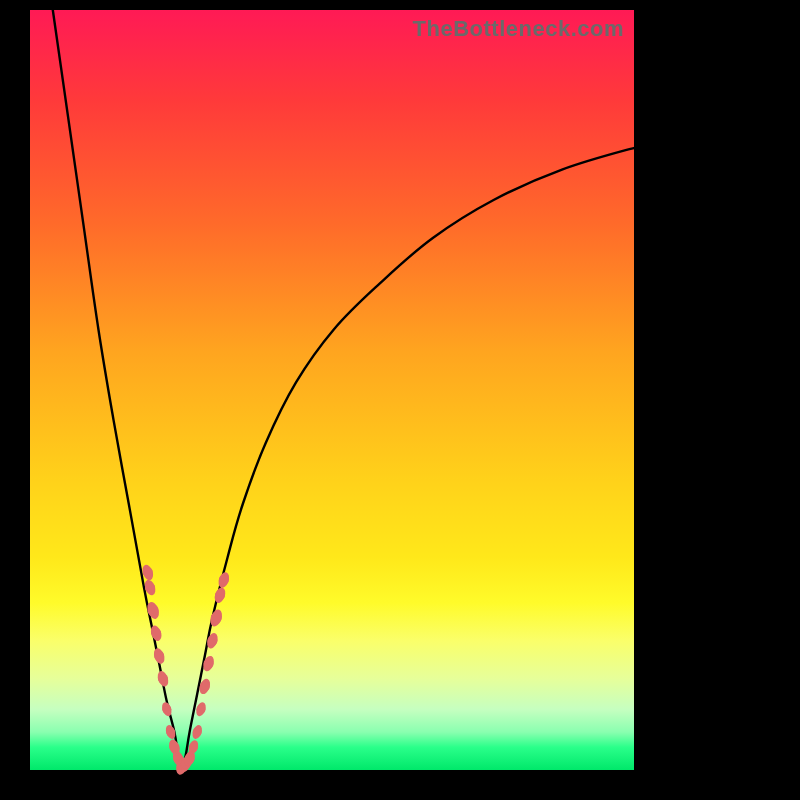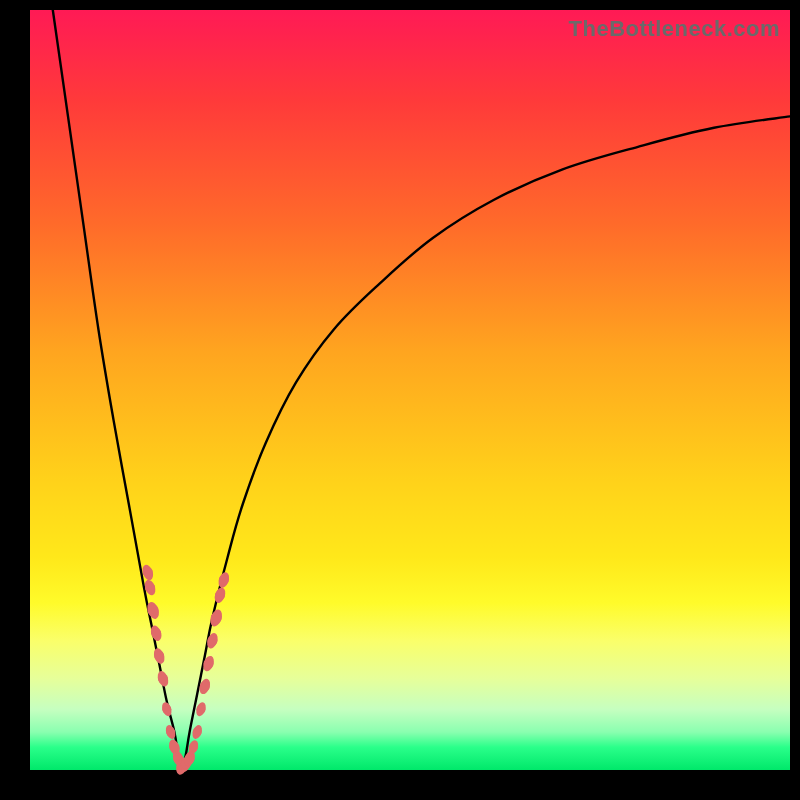--- a/index.html
+++ b/index.html
@@ -14,21 +14,21 @@
   .frame {
     position: relative;
     width: 800px;
     height: 800px;
     background: #000;
   }
   .plot {
     position: absolute;
     left: 30px;
     top: 10px;
-    width: 760px;
+    width: 604px;
     height: 760px;
     background: linear-gradient(to bottom,
       #ff1a55 0%,
       #ff3a3a 12%,
       #ff6a2a 28%,
       #ffa51f 45%,
       #ffd21a 62%,
       #ffe81a 72%,
       #fffb2a 78%,
       #faff6a 83%,

